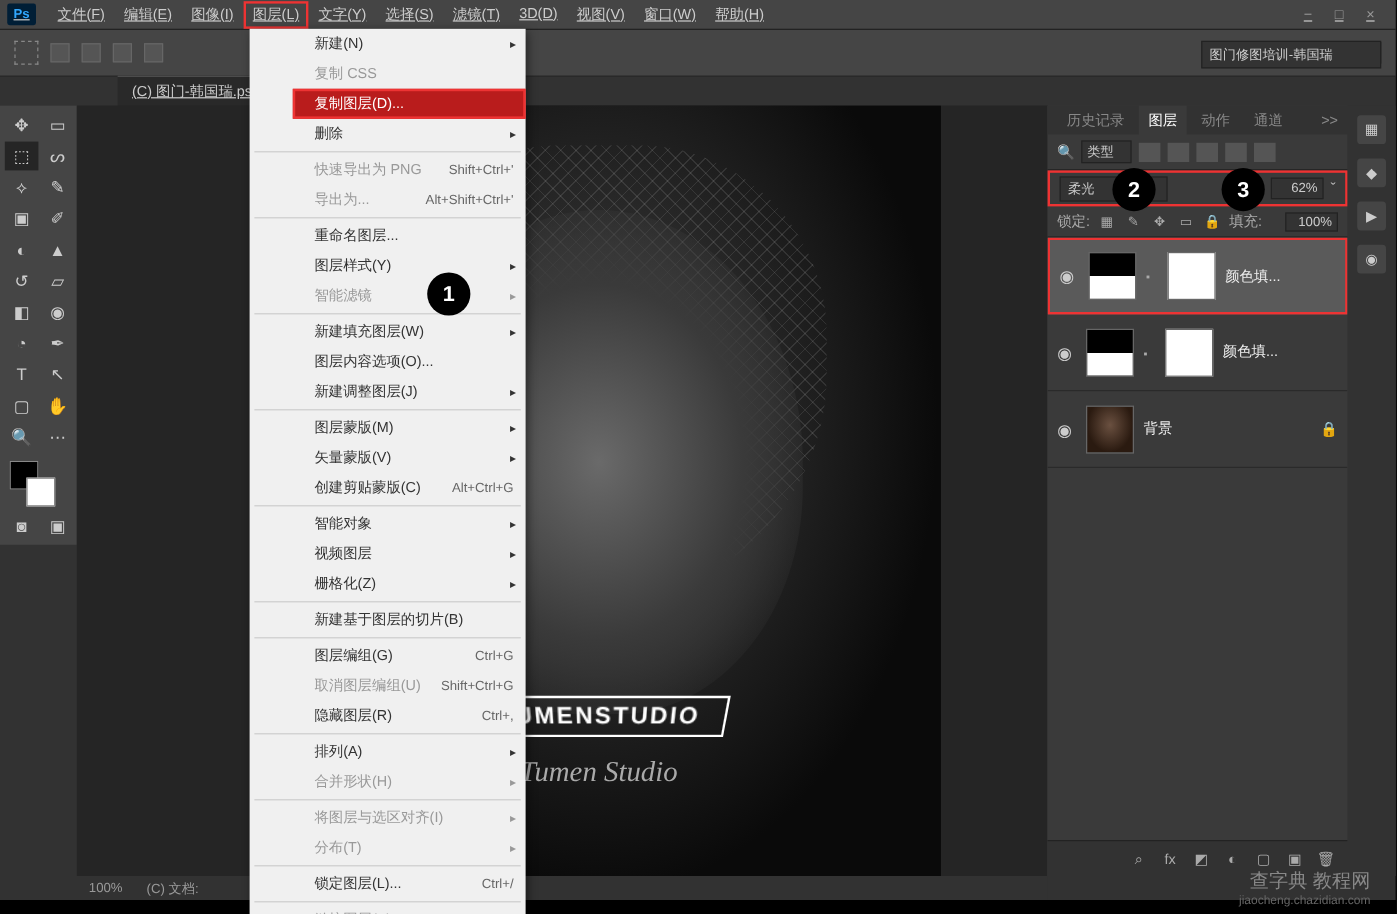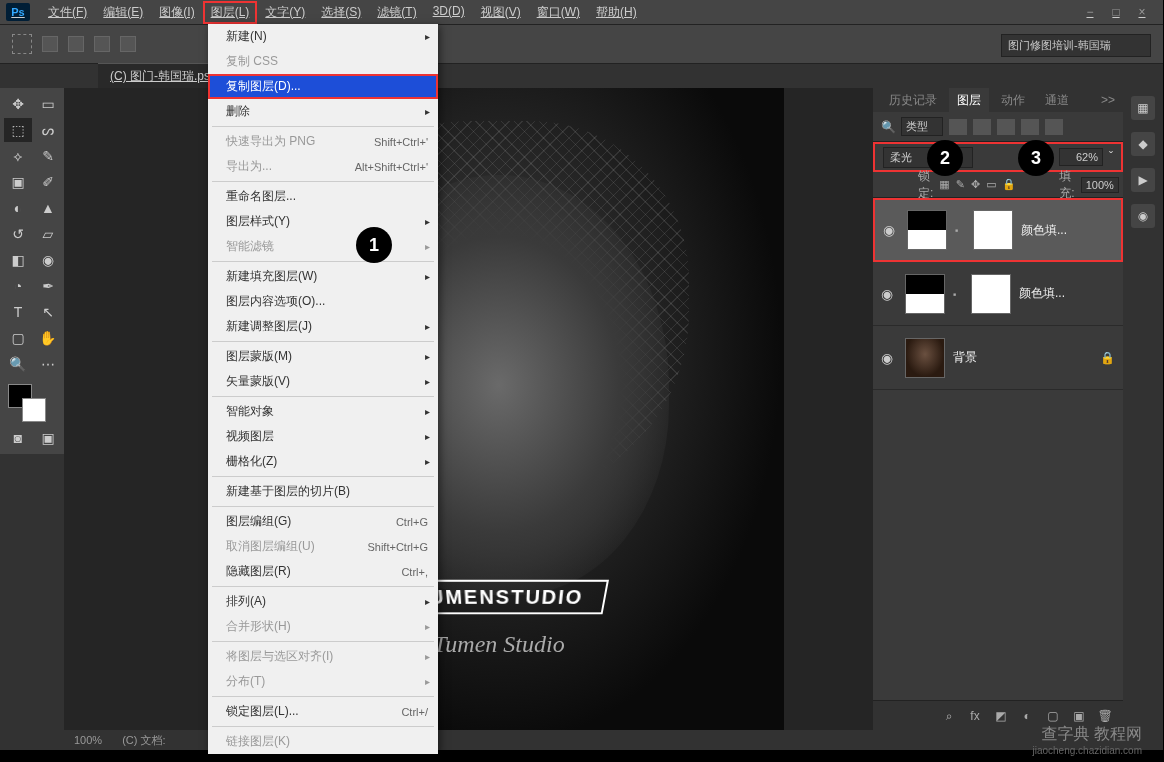--- a/index.html
+++ b/index.html
@@ -39,22 +39,22 @@
 .canvas { position: absolute; left: 150px; top: 0; width: 570px; height: 660px; background: #0a0a0a; display: flex; align-items: center; justify-content: center; }
 .portrait { width: 100%; height: 100%; position: relative; background: radial-gradient(ellipse at 50% 40%, #4a4a4a 0%, #2a2a2a 30%, #0a0a0a 70%); }
 .face { position: absolute; left: 50%; top: 45%; transform: translate(-50%,-50%); width: 340px; height: 420px; background: radial-gradient(ellipse at 50% 50%, #6a6a6a 0%, #3a3a3a 50%, transparent 80%); border-radius: 50% 50% 45% 45%; }
 .netting { position: absolute; inset: 0; background-image: repeating-linear-gradient(45deg, transparent 0 8px, rgba(180,180,180,0.15) 8px 9px), repeating-linear-gradient(-45deg, transparent 0 8px, rgba(180,180,180,0.15) 8px 9px); border-radius: 50% 50% 60% 60%; width: 380px; height: 380px; left: 50%; top: 5%; transform: translateX(-50%); }
 .logo-overlay { position: absolute; bottom: 90px; left: 50%; transform: translateX(-50%); text-align: center; }
 .tumen-top { color: #fff; font-size: 20px; font-weight: bold; letter-spacing: 2px; border: 2px solid #fff; padding: 4px 20px; display: inline-block; transform: perspective(100px) rotateX(-10deg); }
 .tumen-bottom { color: #aaa; font-size: 24px; font-style: italic; margin-top: 16px; font-family: cursive; text-align: center; }
 
 
 .dropdown { position: absolute; left: 208px; top: 24px; width: 230px; background: #f0f0f0; color: #333; font-size: 12px; z-index: 100; box-shadow: 2px 2px 8px rgba(0,0,0,0.5); }
-.dd-item { padding: 4px 10px 4px 18px; display: flex; justify-content: space-between; align-items: center; cursor: pointer; position: relative; }
-.dd-item.hover { background: #1d4ed8; color: #fff; border: 2px solid #e33; padding: 2px 8px 2px 16px; }
+.dd-item { padding: 4px 10px 4px 18px; display: flex; justify-content: space-between; align-items: center; cursor: pointer; position: relative; margin-left: 36px; }
+.dd-item.hover { background: #b91c1c; color: #fff; border: 2px solid #e33; padding: 2px 8px 2px 16px; }
 .dd-item.disabled { color: #999; }
 .dd-sep { height: 1px; background: #ccc; margin: 2px 4px; }
 .dd-sub::after { content: "▸"; position: absolute; right: 8px; font-size: 10px; }
 .dd-shortcut { color: #666; font-size: 11px; }
 
 
 .badge { position: absolute; width: 36px; height: 36px; background: #000; border-radius: 50%; color: #fff; font-size: 18px; font-weight: bold; display: flex; align-items: center; justify-content: center; z-index: 200; }
 
 
 .right-area { position: absolute; right: 0; top: 88px; width: 290px; bottom: 20px; background: #323232; display: flex; }
@@ -70,21 +70,21 @@
 .filter-row { height: 30px; display: flex; align-items: center; padding: 0 8px; gap: 6px; border-bottom: 1px solid #222; }
 .filter-search { width: 14px; height: 14px; }
 .filter-select { background: #333; border: 1px solid #222; color: #ccc; padding: 1px 14px 1px 4px; font-size: 11px; }
 .filter-icon { width: 18px; height: 16px; background: #555; cursor: pointer; }
 
 .blend-row { height: 30px; display: flex; align-items: center; padding: 0 8px; gap: 6px; border: 2px solid #e33; }
 .blend-select { background: #333; border: 1px solid #222; color: #ccc; padding: 2px 20px 2px 6px; font-size: 11px; flex: 0 0 90px; }
 .opacity-input { background: #333; border: 1px solid #222; color: #ccc; padding: 2px 4px; font-size: 11px; width: 44px; text-align: right; }
 
 .lock-row { height: 26px; display: flex; align-items: center; padding: 0 8px; gap: 6px; border-bottom: 1px solid #222; }
-.lock-label { color: #aaa; margin-left: 37px; }
+.lock-label { color: #aaa; }
 .lock-icon { width: 16px; height: 16px; display: flex; align-items: center; justify-content: center; color: #aaa; cursor: pointer; font-size: 11px; }
 .fill-input { background: #333; border: 1px solid #222; color: #ccc; padding: 1px 4px; font-size: 11px; width: 44px; text-align: right; margin-left: auto; }
 
 .layers-list { flex: 1; overflow: auto; background: #3a3a3a; }
 .layer-row { display: flex; align-items: center; padding: 6px 8px; gap: 8px; border-bottom: 1px solid #2a2a2a; min-height: 64px; }
 .layer-row.selected { background: #5a5a5a; border: 2px solid #e33; }
 .layer-vis { width: 16px; color: #ccc; cursor: pointer; font-size: 14px; }
 .layer-thumb { width: 40px; height: 40px; background: #222; border: 1px solid #666; display: flex; align-items: center; justify-content: center; }
 .layer-thumb.white { background: #fff; }
 .layer-thumb.adj { background: linear-gradient(to bottom, #000 50%, #fff 50%); }
@@ -232,20 +232,24 @@
       </div>
       <div class="dd-item dd-sub">
         <span>新建调整图层(J)</span>
       </div>
       <div class="dd-sep"></div>
       <div class="dd-item dd-sub">
         <span>图层蒙版(M)</span>
       </div>
       <div class="dd-item dd-sub">
         <span>矢量蒙版(V)</span>
+      </div>
+      <div class="dd-item">
+        <span>创建剪贴蒙版(C)</span>
+        <span class="dd-shortcut">Alt+Ctrl+G</span>
       </div>
       <div class="dd-sep"></div>
       <div class="dd-item dd-sub">
         <span>智能对象</span>
       </div>
       <div class="dd-item dd-sub">
         <span>视频图层</span>
       </div>
       <div class="dd-item dd-sub">
         <span>栅格化(Z)</span>

